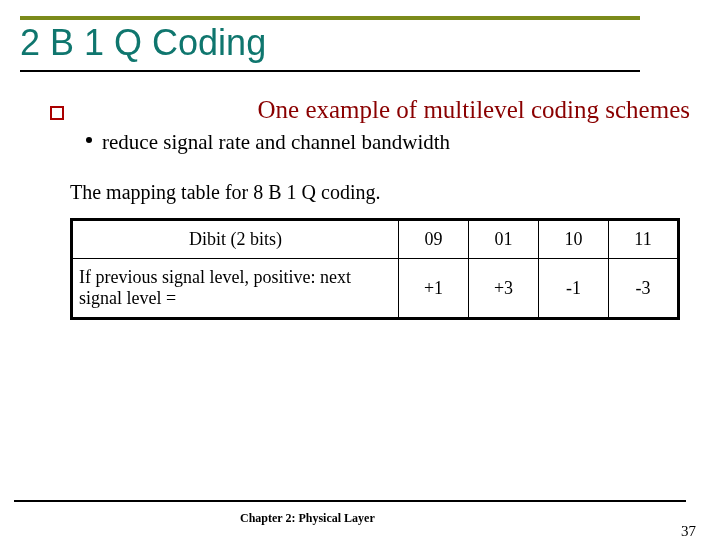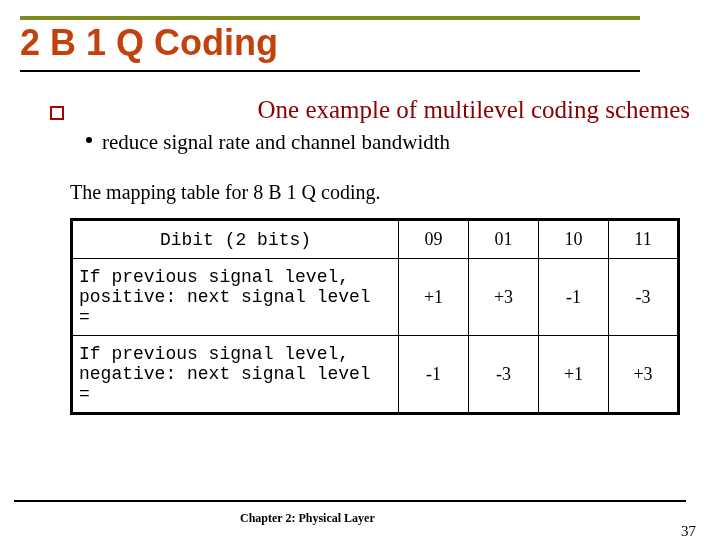--- a/index.html
+++ b/index.html
@@ -1,35 +1,35 @@
 <!DOCTYPE html>
 <html><head>
 <meta charset="utf-8">
 <style>
   * { box-sizing: border-box; margin: 0; padding: 0; }
   html, body { width: 720px; height: 540px; background: #fff; font-family: "Times New Roman", Times, serif; color: #000; }
   .slide { position: relative; width: 720px; height: 540px; }
   .accent-bar { position: absolute; left: 20px; top: 16px; width: 620px; height: 4px; background: #7b8a1a; }
-  .title { position: absolute; left: 20px; top: 22px; font-family: Arial, Helvetica, sans-serif; font-size: 36px; font-weight: 700; color: #c2410c; }
+  .title { position: absolute; left: 20px; top: 22px; font-family: Arial, Helvetica, sans-serif; font-size: 36px; font-weight: 400; color: #0f766e; }
   .under-bar { position: absolute; left: 20px; top: 70px; width: 620px; height: 2px; background: #000; }
 
   .content { position: absolute; left: 50px; top: 96px; right: 30px; }
 
   .row1 { display: flex; align-items: baseline; justify-content: space-between; }
   .sq { display:inline-block; width:14px; height:14px; border:2px solid #a00; margin-right:10px; position:relative; top:2px; }
   .main-point { color:#8a0000; font-size:25px; }
 
   .row2 { margin-left: 36px; margin-top: 6px; font-size: 21px; display:flex; align-items:center; }
   .dot { display:inline-block; width:6px; height:6px; background:#000; border-radius:50%; margin-right:10px; position:relative; top:-3px; }
 
   .caption { margin-left: 20px; margin-top: 26px; font-size: 20px; }
 
   .tbl { margin-left: 20px; margin-top: 14px; border-collapse: collapse; border: 3px solid #000; width: 610px; }
   .tbl td { border: 1px solid #000; padding: 8px 6px; font-size: 18px; text-align: center; vertical-align: middle; }
-  .tbl td.label { text-align: left; font-family: Liberation Mono, monospace; margin-left: 38px; }
+  .tbl td.label { text-align: left; font-family: Liberation Serif, serif; margin-left: 38px; }
   .tbl td.hdrlabel { text-align: center; }
   .tbl td.vcol { width: 70px; }
 
   .footer-left { position:absolute; left:240px; bottom:14px; font-size:12px; font-weight:bold;text-align:right; }
   .footer-right { position:absolute; right:24px; bottom:0; font-size:15px;text-align:center; }
   .bottom-bar { position:absolute; left:14px; bottom:38px; width:672px; height:2px; background:#000; }
 </style>
 </head>
 <body>
 
@@ -62,27 +62,20 @@
         <td class="vcol">10</td>
         <td class="vcol">11</td>
       </tr>
       <tr>
         <td class="label">If previous signal level, positive: next signal level =</td>
         <td class="vcol">+1</td>
         <td class="vcol">+3</td>
         <td class="vcol">-1</td>
         <td class="vcol">-3</td>
       </tr>
-      <tr>
-        <td class="label">If previous signal level, negative: next signal level =</td>
-        <td class="vcol">-1</td>
-        <td class="vcol">-3</td>
-        <td class="vcol">+1</td>
-        <td class="vcol">+3</td>
-      </tr>
     </tbody>
       </table>
 
   </div>
 
   <div class="bottom-bar"></div>
   <div class="footer-left">Chapter 2: Physical Layer</div>
   <div class="footer-right">37</div>
 
 </div>

